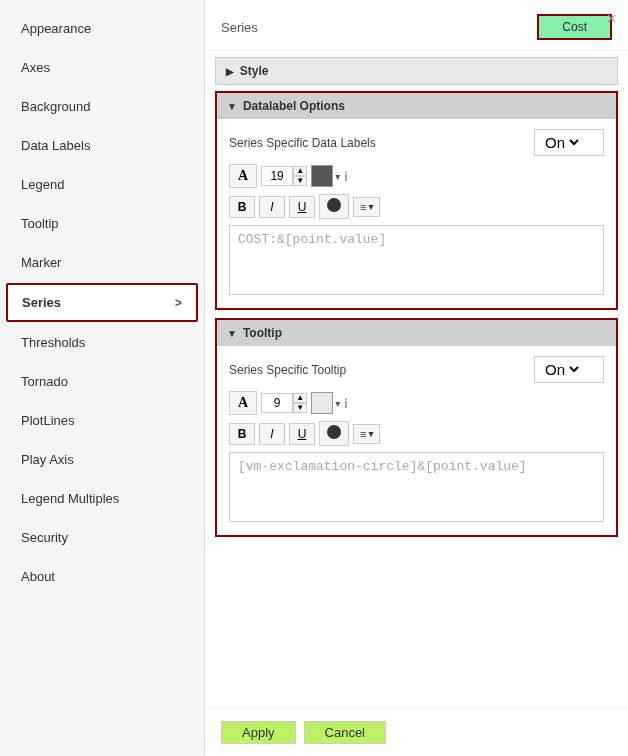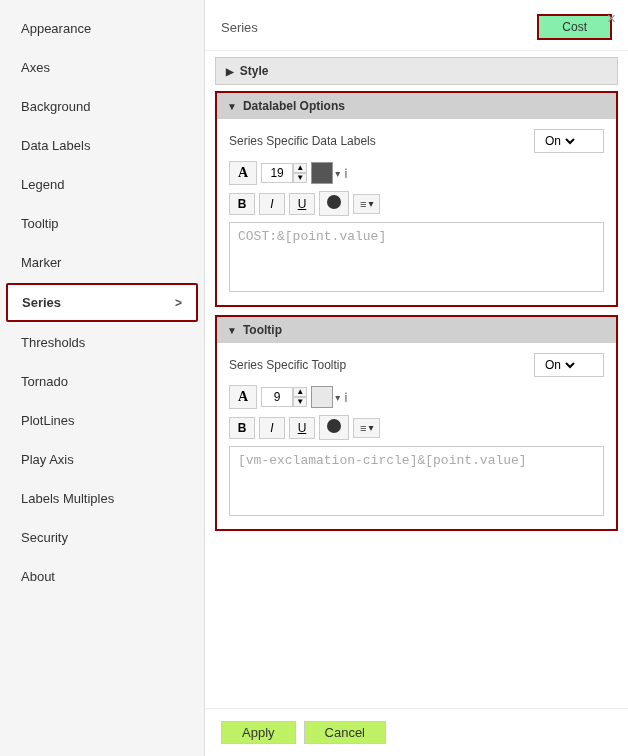--- a/index.html
+++ b/index.html
@@ -160,21 +160,21 @@
       background: #fff;
       cursor: pointer;
       font-size: 12px;
       gap: 6px;
       min-width: 70px;
     }
 
     .dropdown-select select {
       border: none;
       outline: none;
-      font-size: 12px;
+      font-size: 15px;
       background: transparent;
       cursor: pointer;
     }
 
     
     .font-toolbar {
       display: flex;
       align-items: center;
       gap: 4px;
       margin-bottom: 6px;
@@ -355,21 +355,21 @@
     <div class="sidebar-item">
       <span>Tornado</span>
     </div>
     <div class="sidebar-item">
       <span>PlotLines</span>
     </div>
     <div class="sidebar-item">
       <span>Play Axis</span>
     </div>
     <div class="sidebar-item">
-      <span>Labels Multiples</span>
+      <span>Legend Multiples</span>
     </div>
     <div class="sidebar-item">
       <span>Security</span>
     </div>
     <div class="sidebar-item">
       <span>About</span>
     </div>
   </div>
 
   <div class="main">

